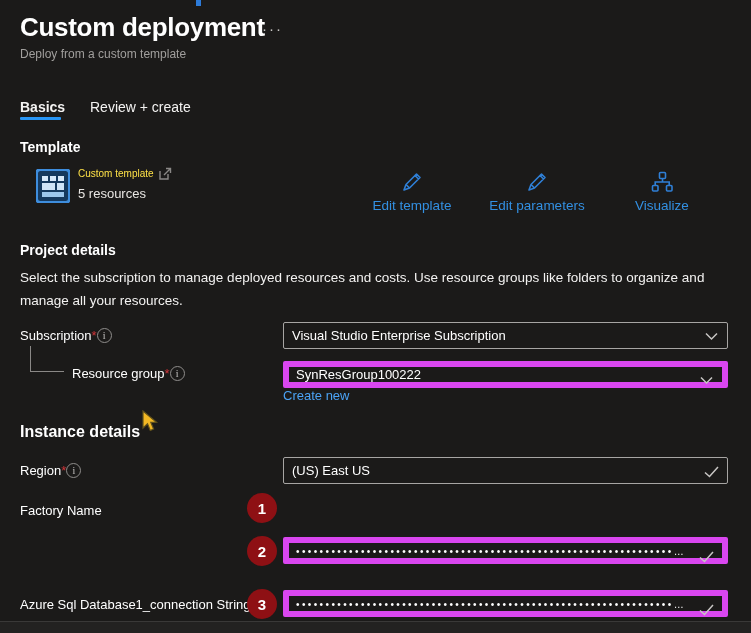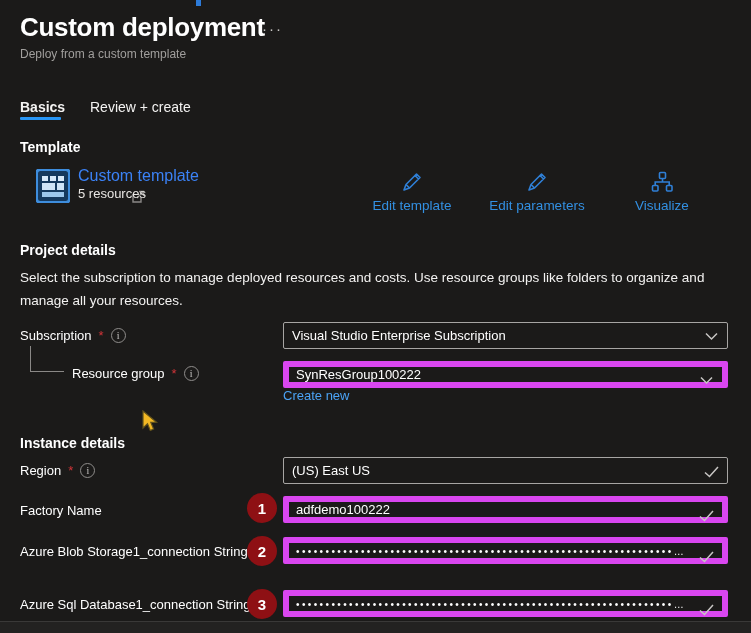--- a/index.html
+++ b/index.html
@@ -19,32 +19,32 @@
 
   
   .tab { position: absolute; top: 99px; font-size: 14px; color: #f3f2f1; cursor: pointer; }
   .tab-basics { left: 20px; font-weight: bold; }
   .tab-review { left: 90px; }
   .tab-underline { left: 20px; top: 117px; width: 41px; height: 3px; background: #2795f5; border-radius: 1px; }
 
   
   .h-template { left: 20px; top: 139px; font-size: 14px; font-weight: bold; }
   .template-icon { left: 36px; top: 169px; width: 34px; height: 34px; }
-  .template-link { left: 78px; top: 167px; font-size: 16px; color: #3b82f6; display: flex; align-items: center; gap: 5px; cursor: pointer; flex-direction: column; }
+  .template-link { left: 78px; top: 167px; font-size: 10px; color: #fde047; display: flex; align-items: center; gap: 5px; cursor: pointer; }
   .template-resources { left: 78px; top: 186px; font-size: 13px; color: #e8e6e3; }
   .action { position: absolute; top: 171px; width: 120px; height: 42px; display: flex; flex-direction: column; align-items: center; justify-content: space-between; cursor: pointer; }
   .action .lbl { font-size: 13.5px; color: #3390e2; }
   .action-1 { left: 352px; } .action-2 { left: 477px; } .action-3 { left: 602px; }
 
   
   .h-project { left: 20px; top: 242px; font-size: 14px; font-weight: bold; }
   .project-desc { left: 20px; top: 266px; width: 702px; font-size: 13.5px; line-height: 23px; color: #f3f2f1; }
 
   
-  .field-label { position: absolute; display: flex; align-items: center; gap: 7px; font-size: 13px; color: #ffffff; }
+  .field-label { position: absolute; display: flex; align-items: center; font-size: 13px; color: #ffffff; }
   .req { color: #d13438; font-size: 13px; }
   .info-icon { width: 15px; height: 15px; border: 1px solid #8f8d8b; border-radius: 50%; font-size: 10px; line-height: 13px;
                color: #c8c6c4; text-align: center; font-family: "Liberation Serif", serif; cursor: pointer; }
   .lbl-subscription { left: 20px; top: 328px; }
   .lbl-resourcegroup { left: 72px; top: 366px; }
   .lbl-region { left: 20px; top: 463px; }
   .lbl-factory { left: 20px; top: 503px; }
   .lbl-blob { left: 20px; top: 544px; }
   .lbl-sql { left: 20px; top: 597px; }
   .connector { left: 30px; top: 346px; width: 34px; height: 26px; border-left: 1px solid #8a8886; border-bottom: 1px solid #8a8886; }
@@ -58,21 +58,21 @@
   .ctl-subscription { top: 322px; }
   .ctl-resourcegroup { top: 361px; }
   .ctl-region { top: 457px; }
   .ctl-factory { top: 496px; }
   .ctl-blob { top: 537px; }
   .ctl-sql { top: 590px; }
   .masked { font-size: 10px; letter-spacing: 2.4px; white-space: nowrap; overflow: hidden; padding-top: 2px; }
 
   .create-new { left: 283px; top: 388px; font-size: 13px; color: #4ba3f5; cursor: pointer; }
 
-  .h-instance { left: 20px; top: 435px; font-size: 14px; font-weight: bold; text-align: right; }
+  .h-instance { left: 20px; top: 423px; font-size: 16px; font-weight: bold; text-align: right; }
   .cursor-pointer-icon { left: 142px; top: 410px; }
 
   .badge { position: absolute; left: 247px; width: 30px; height: 30px; border-radius: 50%;
            background: #8e1014; color: #ffffff; font-size: 15px; font-weight: bold;
            display: flex; align-items: center; justify-content: center; z-index: 3; }
   .badge-1 { top: 493px; } .badge-2 { top: 536px; } .badge-3 { top: 589px; }
 
   .bottom-divider { left: 0; top: 621px; width: 751px; height: 1px; background: #3a3938; }
   .footer-strip { left: 0; top: 622px; width: 751px; height: 11px; background: #232221; }
 </style>
@@ -178,30 +178,21 @@
     <span>(US) East US</span>
     <svg class="check" width="15" height="12" viewBox="0 0 15 12">
       <polyline points="1,6.5 5.5,10.5 14,1" fill="none" stroke="#c8c6c4" stroke-width="1.5"></polyline>
     </svg>
   </div>
 
   <div class="field-label lbl-factory">
     <span>Factory Name</span>
   </div>
   <div class="badge badge-1">1</div>
-  <div class="control focus ctl-factory">
-    <span>adfdemo100222</span>
-    <svg class="check" width="15" height="12" viewBox="0 0 15 12">
-      <polyline points="1,6.5 5.5,10.5 14,1" fill="none" stroke="#c8c6c4" stroke-width="1.5"></polyline>
-    </svg>
-  </div>
-
-  <div class="field-label lbl-blob">
-    <span>Azure Blob Storage1_connection String</span>
-  </div>
+
   <div class="badge badge-2">2</div>
   <div class="control focus ctl-blob">
     <span class="masked">••••••••••••••••••••••••••••••••••••••••••••••••••••••••••••••••…</span>
     <svg class="check" width="15" height="12" viewBox="0 0 15 12">
       <polyline points="1,6.5 5.5,10.5 14,1" fill="none" stroke="#c8c6c4" stroke-width="1.5"></polyline>
     </svg>
   </div>
 
   <div class="field-label lbl-sql">
     <span>Azure Sql Database1_connection String</span>

